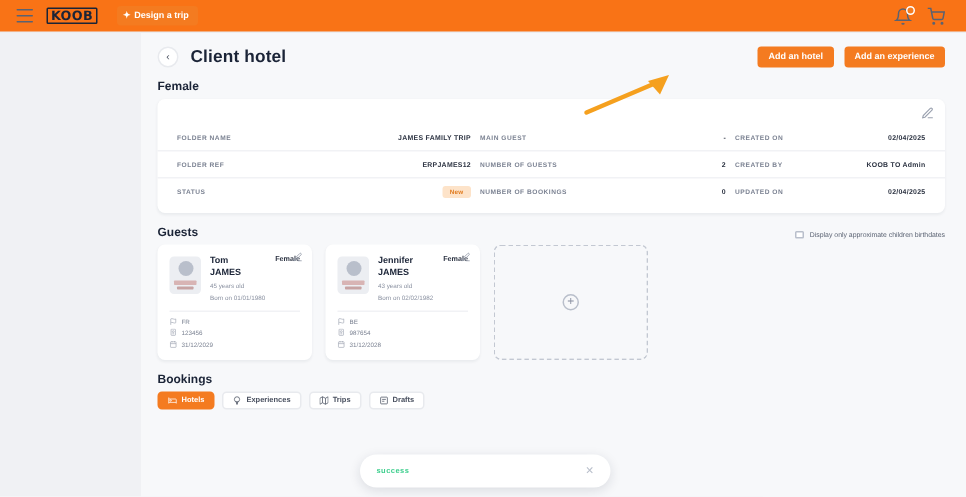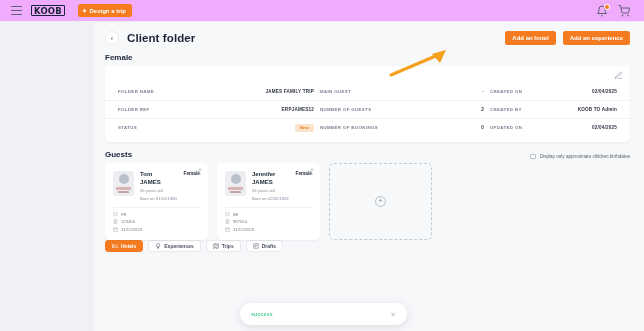--- a/index.html
+++ b/index.html
@@ -7,21 +7,21 @@
     width: 644px; height: 331px;
     font-family: "Liberation Sans", sans-serif;
     background: #f5f6f8;
     overflow: hidden;
   }
   body { position: relative; }
 
   
   .topbar {
     position: absolute; top: 0; left: 0; width: 644px; height: 22px;
-    background: #f0abfc; display: flex; align-items: center;
+    background: #f97316; display: flex; align-items: center;
     padding: 10px 8px; z-index: 20;
     border-bottom: 1px solid #eceef1;
   }
   .burger { width: 11px; height: 9px; margin-left: 3px; margin-right: 9px;
             display: flex; flex-direction: column; justify-content: space-between; cursor: pointer; }
   .burger span { display: block; height: 1px; background: #5a6272; border-radius: 1px; }
   .logo {
     display: flex; align-items: center; height: 11px;
     border: 1.2px solid #1b2437; border-radius: 1px; padding: 0 2px;
     font-size: 8.5px; font-weight: 700; letter-spacing: .2px; color: #1b2437;
@@ -207,21 +207,21 @@
     </div>
   </div>
 </div>
 
 <div class="rail"></div>
 
 <div class="page">
 
   <div class="page-head">
     <div class="back-btn">‹</div>
-    <div class="page-title">Client folder</div>
+    <div class="page-title">Client hotel</div>
     <div class="head-spacer"></div>
     <button class="pill">Add an hotel</button>
     <button class="pill">Add an experience</button>
   </div>
 
   <div class="sec-label">Female</div>
   <div class="card">
     <div class="card-edit">
       <svg viewBox="0 0 24 24" fill="none" stroke="currentColor" stroke-width="2">
         <path d="M12 20h9"></path>
@@ -392,20 +392,21 @@
         <span>31/12/2028</span>
       </div>
     </div>
 
     <div class="add-guest">
       <div class="plus-circle">+</div>
     </div>
 
   </div>
 
+  <div class="sec-label">Bookings</div>
   <div class="tabs">
 
     <div class="tab active">
       <svg viewBox="0 0 24 24" fill="none" stroke="currentColor" stroke-width="2">
         <path d="M2 4v16"></path>
           <path d="M2 8h18a2 2 0 0 1 2 2v10"></path>
           <path d="M2 17h20"></path>
           <circle cx="7" cy="12" r="2"></circle>
       </svg>
       <span>Hotels</span>

